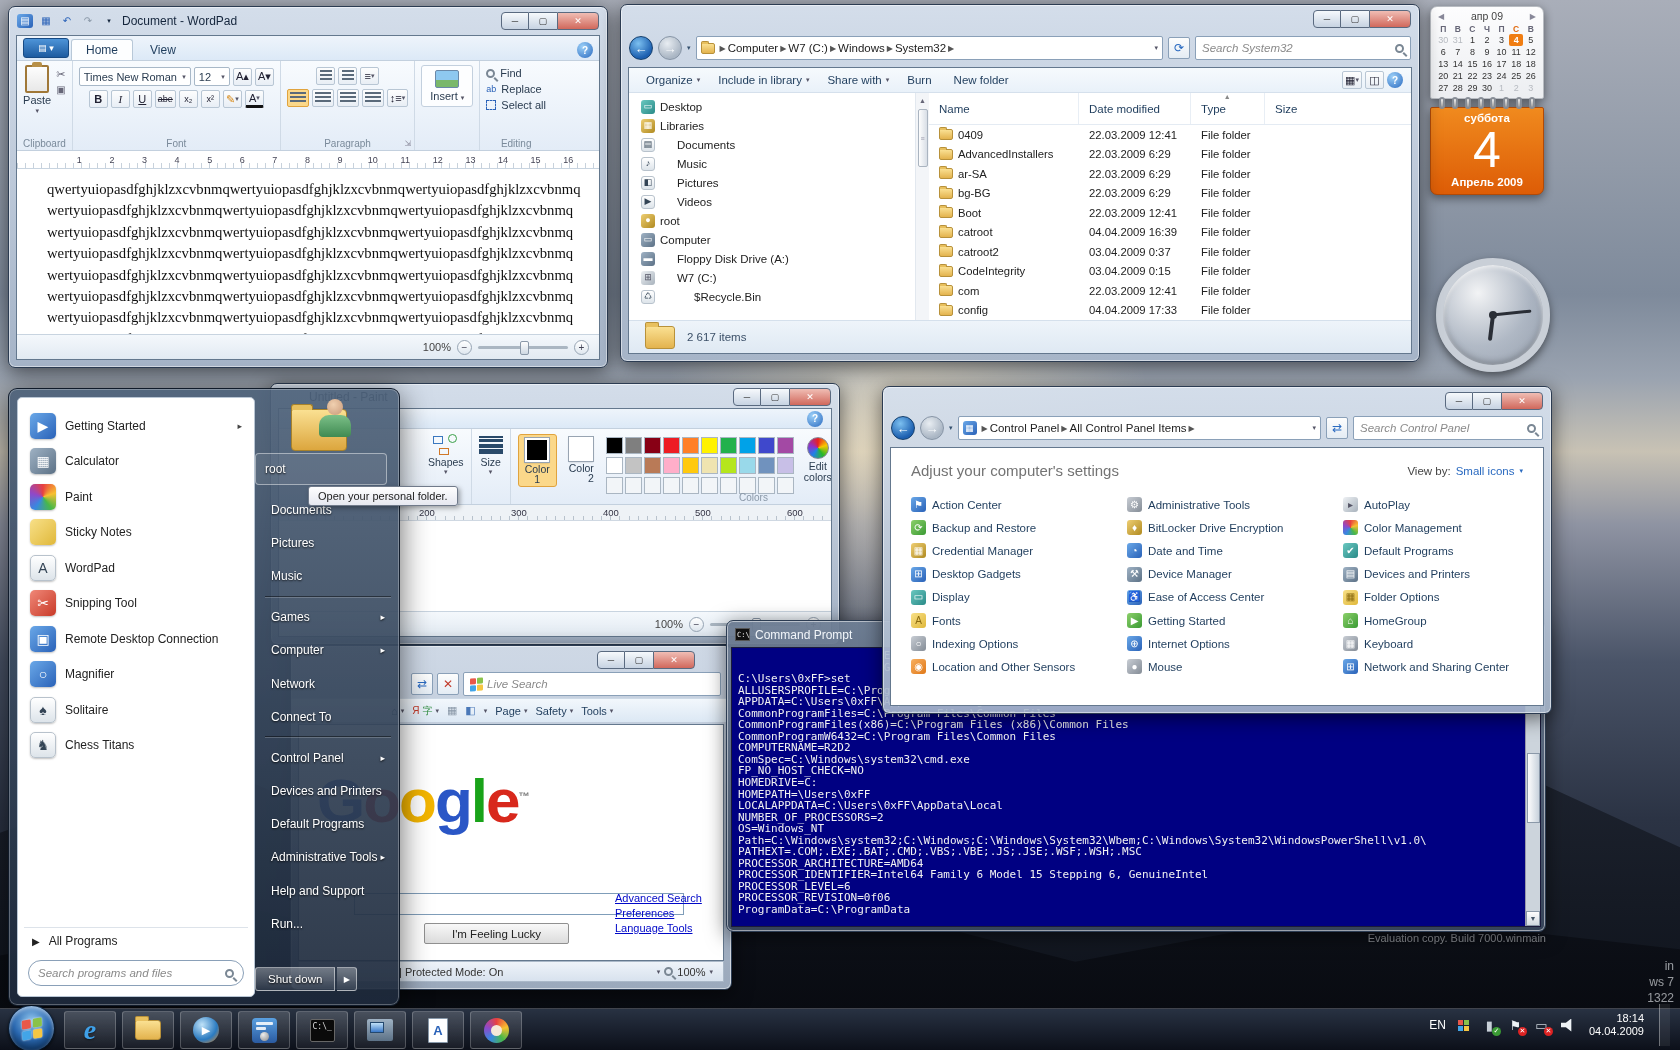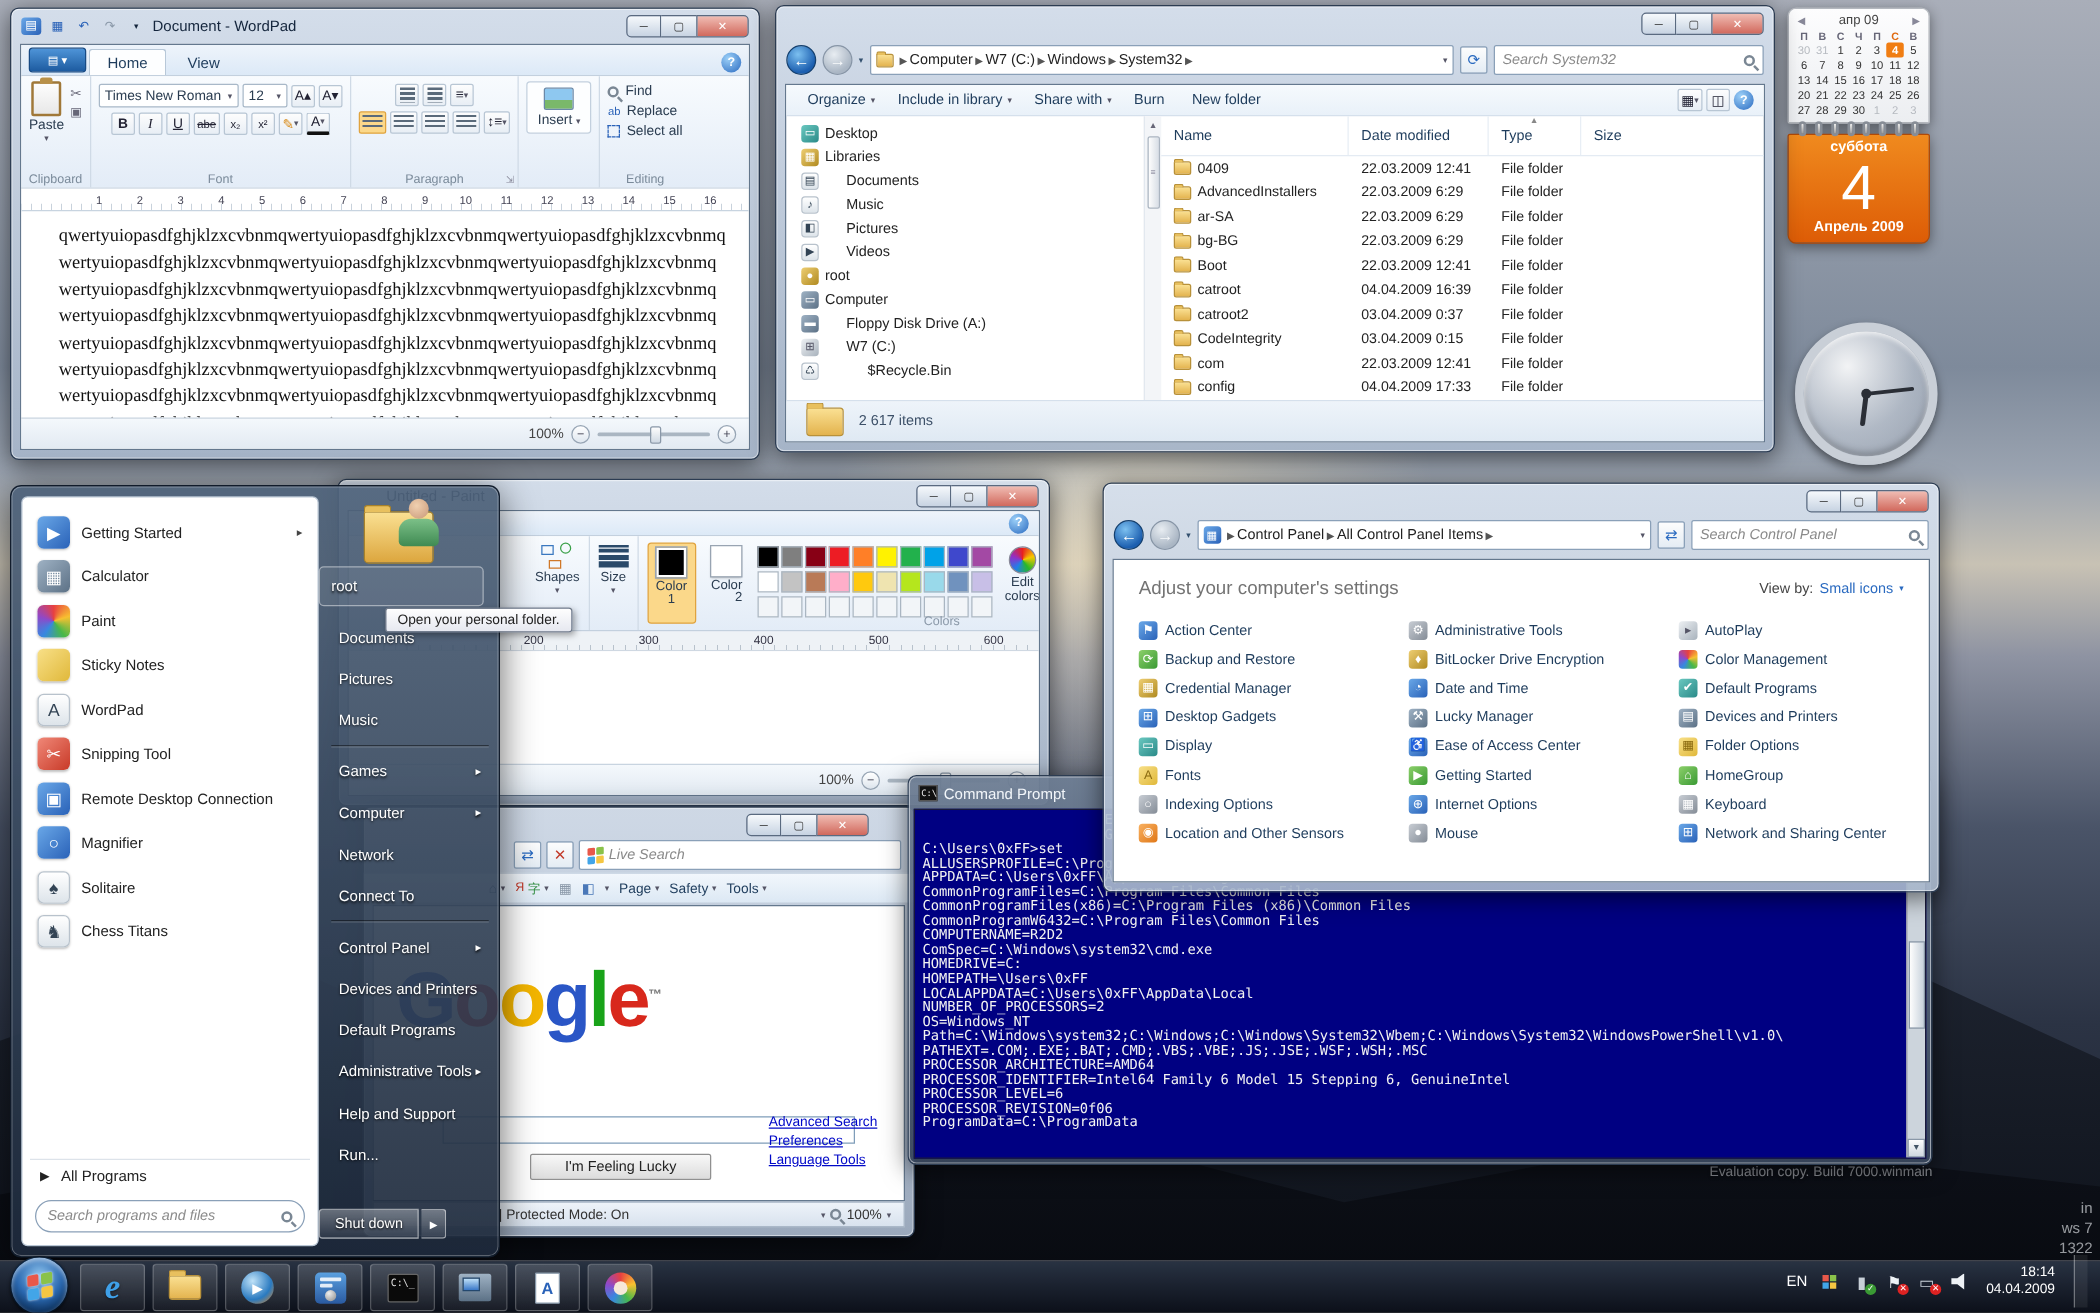--- a/index.html
+++ b/index.html
@@ -132,21 +132,21 @@
   #paint{left:270px;top:383px;width:570px;height:262px;z-index:30}
   #paint .tbar{height:22px}
   #paint .wbody{top:24px}
   .ptabs{height:20px;background:linear-gradient(#eef4fb,#dce9f7);border-bottom:1px solid #c3d0de;display:flex;align-items:center;justify-content:flex-end;padding:0 8px}
   .pribbon{height:76px;background:linear-gradient(#f8fbfe,#e3ecf7);border-bottom:1px solid #c3d0de;display:flex;font-size:10.5px;color:#2a3c50;position:relative}
   .pgrp{display:flex;flex-direction:column;align-items:center;padding:5px 7px 1px;border-right:1px solid #cfdae6}
   .shapesic{width:26px;height:22px;position:relative}
   .shapesic i{position:absolute;border:1.5px solid #3a78c0}
   .sizeic{width:24px;height:22px;display:flex;flex-direction:column;justify-content:space-between;padding:2px 0}
   .sizeic i{background:#2a4a6a;width:100%}
-  .swatchbtn{display:flex;flex-direction:column;align-items:center;gap:2px;border-radius:3px;padding:3px 6px 14px}
+  .swatchbtn{display:flex;flex-direction:column;align-items:center;gap:2px;border-radius:3px;padding:3px 6px 2px}
   .swatchbtn.sel{background:#fbd88a;border:1px solid #e0a33e}
   .swatch{width:24px;height:24px;border:2px solid #fff;outline:1px solid #98a4b2;box-shadow:0 1px 2px rgba(0,0,0,.25)}
   .palgrid{display:grid;grid-template-columns:repeat(10,17px);grid-auto-rows:17px;gap:2px;margin-top:3px}
   .palgrid span,.palgrid i{border:1px solid #aab6c2;background:#f2f5f8}
   .editc{display:flex;flex-direction:column;align-items:center;gap:2px;padding:3px 4px;text-align:center;line-height:11px}
   .rainbowc{width:22px;height:22px;border-radius:50%;background:conic-gradient(#e82020,#f8c800,#28b828,#2080e8,#9030c8,#e82020);border:1px solid #889}
   .pruler{height:16px;background:#eef2f6;border-bottom:1px solid #cfd8e2;display:flex;align-items:center;padding-left:140px;font-size:9.5px;color:#334;background-image:repeating-linear-gradient(90deg,#b8c2cc 0 1px,transparent 1px 9.2px);background-size:100% 4px;background-position:0 100%;background-repeat:no-repeat}
   .pruler span{width:92px;flex:none}
   .pcanvas{flex:1;background:#fff}
   
@@ -912,20 +912,21 @@
     <div class="cline">                      E</div>
         <div class="cline">                      G</div>
         <div class="cline">C:\Users\0xFF&gt;set</div>
         <div class="cline">ALLUSERSPROFILE=C:\ProgramData</div>
         <div class="cline">APPDATA=C:\Users\0xFF\AppData\Roaming</div>
         <div class="cline">CommonProgramFiles=C:\Program Files\Common Files</div>
         <div class="cline">CommonProgramFiles(x86)=C:\Program Files (x86)\Common Files</div>
         <div class="cline">CommonProgramW6432=C:\Program Files\Common Files</div>
         <div class="cline">COMPUTERNAME=R2D2</div>
         <div class="cline">ComSpec=C:\Windows\system32\cmd.exe</div>
+        <div class="cline">FP_NO_HOST_CHECK=NO</div>
         <div class="cline">HOMEDRIVE=C:</div>
         <div class="cline">HOMEPATH=\Users\0xFF</div>
         <div class="cline">LOCALAPPDATA=C:\Users\0xFF\AppData\Local</div>
         <div class="cline">NUMBER_OF_PROCESSORS=2</div>
         <div class="cline">OS=Windows_NT</div>
         <div class="cline">Path=C:\Windows\system32;C:\Windows;C:\Windows\System32\Wbem;C:\Windows\System32\WindowsPowerShell\v1.0\</div>
         <div class="cline">PATHEXT=.COM;.EXE;.BAT;.CMD;.VBS;.VBE;.JS;.JSE;.WSF;.WSH;.MSC</div>
         <div class="cline">PROCESSOR_ARCHITECTURE=AMD64</div>
         <div class="cline">PROCESSOR_IDENTIFIER=Intel64 Family 6 Model 15 Stepping 6, GenuineIntel</div>
         <div class="cline">PROCESSOR_LEVEL=6</div>
@@ -1030,21 +1031,21 @@
           <span>BitLocker Drive Encryption</span>
         </div>
 
         <div class="cprow">
           <span class="ic ic15 t-blue">◔</span>
           <span>Date and Time</span>
         </div>
 
         <div class="cprow">
           <span class="ic ic15 t-slate">⚒</span>
-          <span>Lucky Manager</span>
+          <span>Device Manager</span>
         </div>
 
         <div class="cprow">
           <span class="ic ic15 t-blue">♿</span>
           <span>Ease of Access Center</span>
         </div>
 
         <div class="cprow">
           <span class="ic ic15 t-green">▶</span>
           <span>Getting Started</span>

